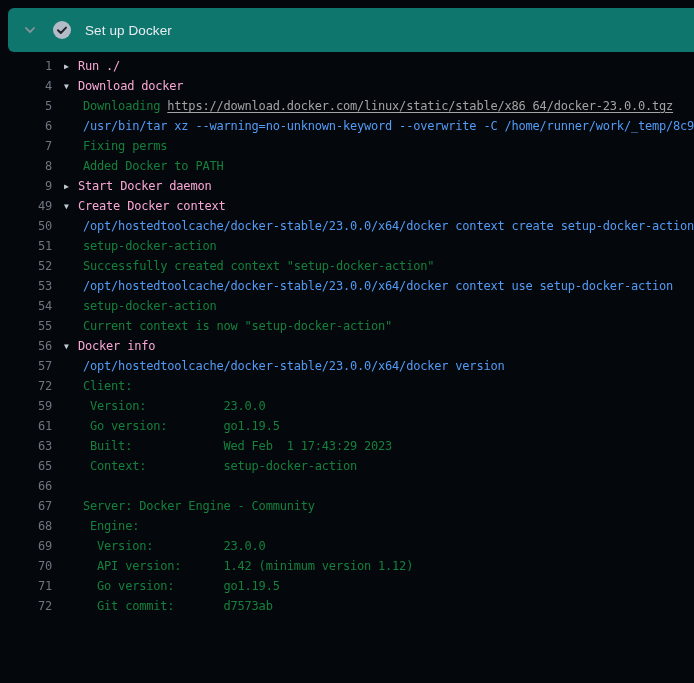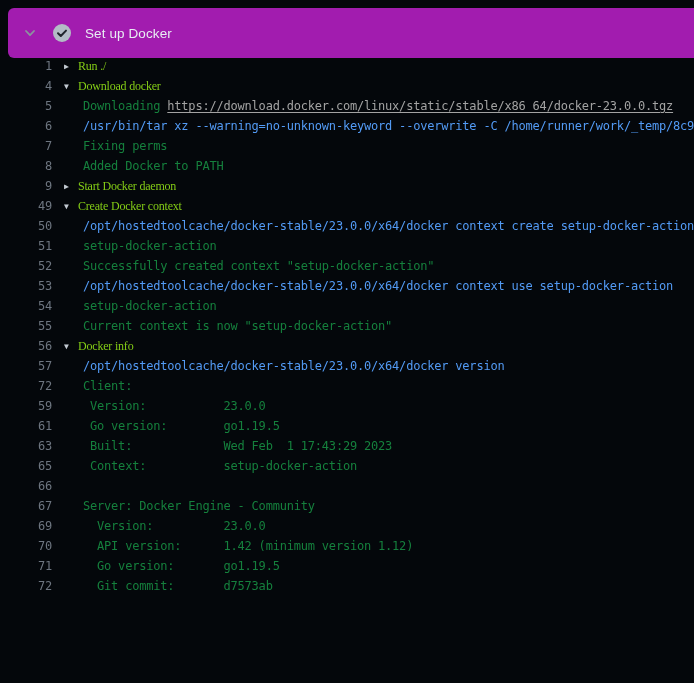--- a/index.html
+++ b/index.html
@@ -9,22 +9,22 @@
     height: 683px;
     background: #04070b;
     overflow: hidden;
     font-family: "Liberation Sans", sans-serif;
   }
   .step-header {
     position: absolute;
     left: 8px;
     top: 8px;
     width: 686px;
-    height: 50px;
-    background: #a21caf;
+    height: 44px;
+    background: #0f766e;
     border-radius: 6px 0 0 6px;
     display: flex;
     align-items: center;
     box-sizing: border-box;
     padding-left: 15px;
     cursor: pointer;
   }
   .chev {
     width: 14px;
     height: 14px;
@@ -81,21 +81,21 @@
   .row.child .content { padding-left: 19px; }
   .marker {
     display: inline-block;
     width: 14px;
     font-size: 8px;
     color: #c3cad2;
     vertical-align: 1px;
     cursor: pointer;
   }
   .seg-plain { color: #15803d; }
-  .row.group .seg-plain { color: #84cc16; font-family: Liberation Serif, serif; }
+  .row.group .seg-plain { color: #f9a8d4; }
   .seg-cmd { color: #539bf5; }
   .seg-link {
     color: #a3a3a3;
     text-decoration: underline;
     text-underline-offset: 2px;
     cursor: pointer;
   }
 </style>
 </head>
 <body>
@@ -129,18 +129,19 @@
       <div class="row child"><span class="num">55</span><span class="content"><span class="seg-plain">Current context is now "setup-docker-action"</span></span></div>
       <div class="row group"><span class="num">56</span><span class="content"><span class="marker">▼</span><span class="seg-plain">Docker info</span></span></div>
       <div class="row child"><span class="num">57</span><span class="content"><span class="seg-cmd">/opt/hostedtoolcache/docker-stable/23.0.0/x64/docker version</span></span></div>
       <div class="row child"><span class="num">72</span><span class="content"><span class="seg-plain">Client:</span></span></div>
       <div class="row child"><span class="num">59</span><span class="content"><span class="seg-plain"> Version:           23.0.0</span></span></div>
       <div class="row child"><span class="num">61</span><span class="content"><span class="seg-plain"> Go version:        go1.19.5</span></span></div>
       <div class="row child"><span class="num">63</span><span class="content"><span class="seg-plain"> Built:             Wed Feb  1 17:43:29 2023</span></span></div>
       <div class="row child"><span class="num">65</span><span class="content"><span class="seg-plain"> Context:           setup-docker-action</span></span></div>
       <div class="row child"><span class="num">66</span><span class="content"><span class="seg-plain"></span></span></div>
       <div class="row child"><span class="num">67</span><span class="content"><span class="seg-plain">Server: Docker Engine - Community</span></span></div>
+      <div class="row child"><span class="num">68</span><span class="content"><span class="seg-plain"> Engine:</span></span></div>
       <div class="row child"><span class="num">69</span><span class="content"><span class="seg-plain">  Version:          23.0.0</span></span></div>
       <div class="row child"><span class="num">70</span><span class="content"><span class="seg-plain">  API version:      1.42 (minimum version 1.12)</span></span></div>
       <div class="row child"><span class="num">71</span><span class="content"><span class="seg-plain">  Go version:       go1.19.5</span></span></div>
       <div class="row child"><span class="num">72</span><span class="content"><span class="seg-plain">  Git commit:       d7573ab</span></span></div>
     </div>
 </div>
 
 </body></html>

